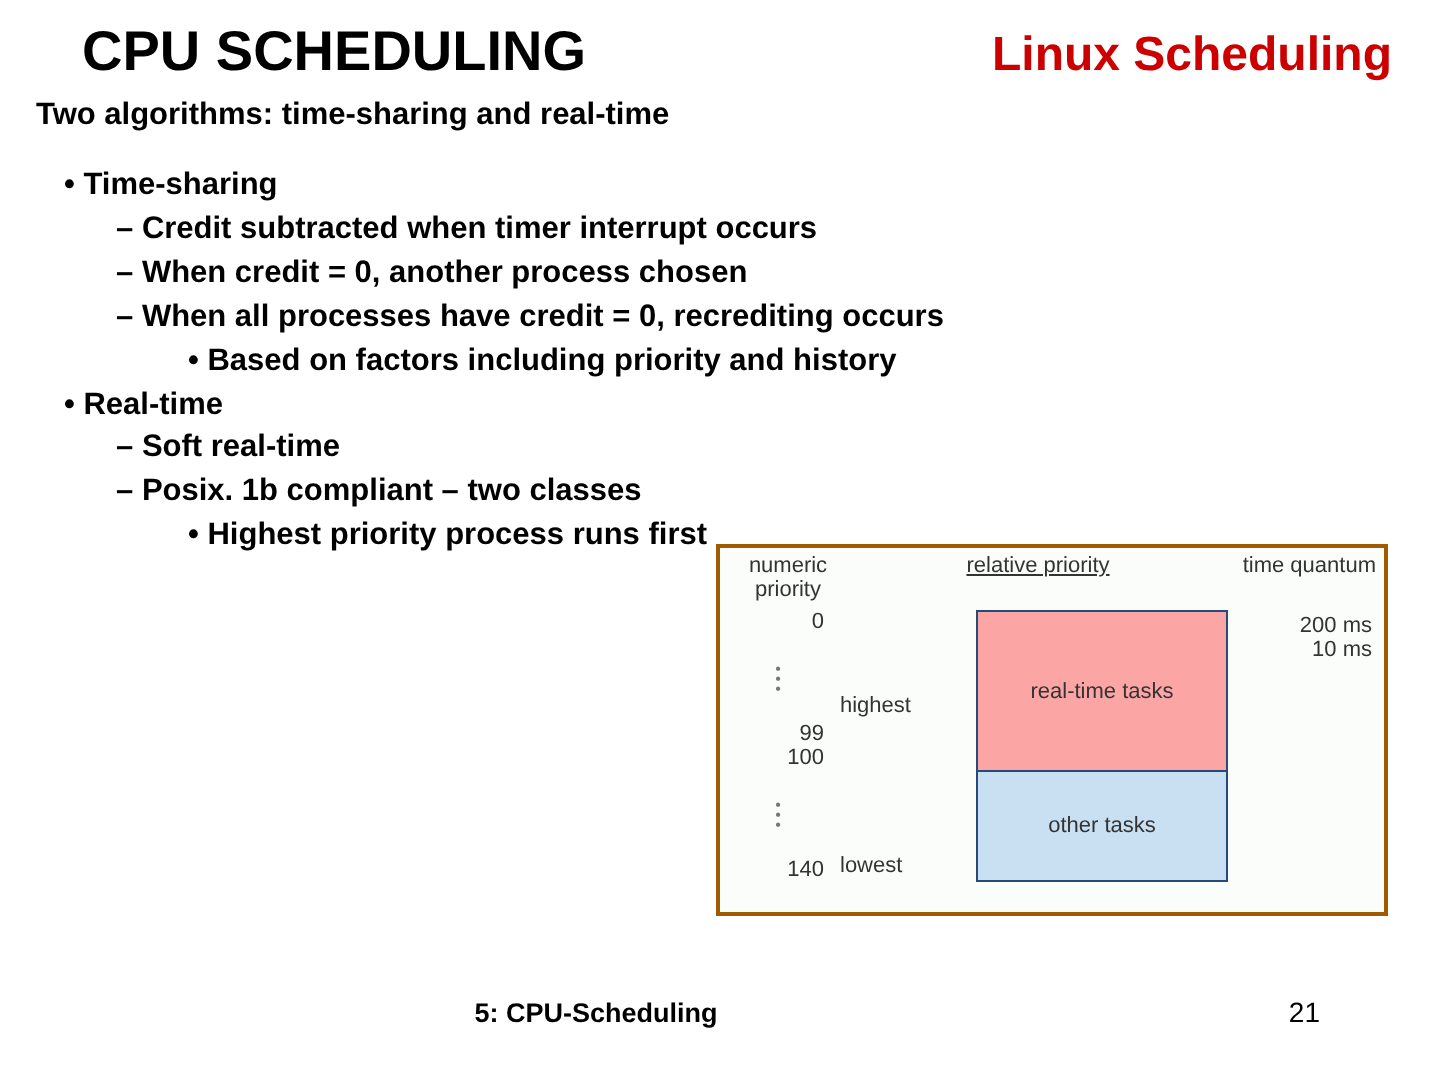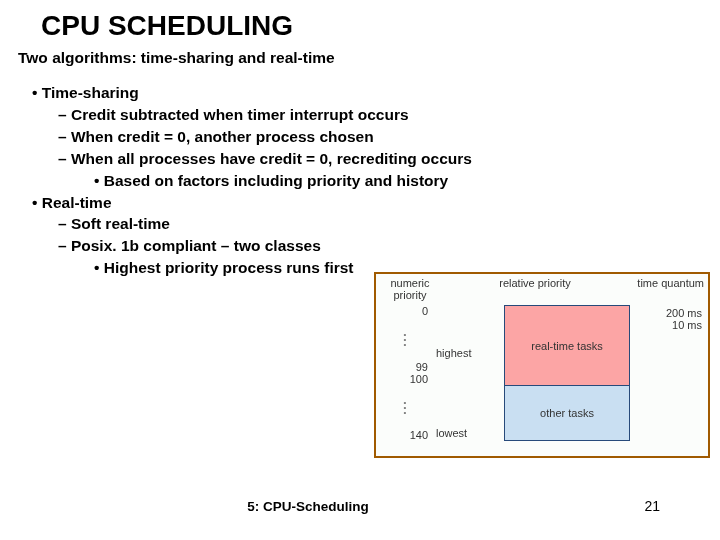--- a/index.html
+++ b/index.html
@@ -37,36 +37,36 @@
   }
   .lvl0 { margin: 0 0 14px 0; }
   .lvl1 { margin: 0 0 1px 0; padding-left: 14px; }
   .lvl2 { margin: 0 0 1px 0; padding-left: 40px; }
   .lvl3 { margin: 0 0 1px 0; padding-left: 76px; }
   .bullet1::before { content: "• "; }
   .bullet2::before { content: "– "; }
   .bullet3::before { content: "• "; }
   .figure {
     position: absolute;
-    left: 374px;
+    left: 358px;
     top: 272px;
     width: 336px;
     height: 186px;
     border: 2px solid #a05a00;
     background: #fbfdfb;
     font-family: Arial, sans-serif;
   }
   .fig-head {
     display: flex;
     font-size: 11px;
     color: #333;
     padding: 3px 4px 2px 4px;
   }
   .fh1 { width: 60px; text-align: center; line-height: 1.1; }
-  .fh2 { flex: 1; text-align: center; line-height: 1.1; padding-left: 6px; }
+  .fh2 { flex: 1; text-align: center; line-height: 1.1; padding-left: 6px; text-decoration: underline; }
   .fh3 { width: 80px; text-align: right; line-height: 1.1; }
   .fig-body {
     display: flex;
     align-items: stretch;
     height: 140px;
     padding: 2px 6px 2px 6px;
   }
   .col-numeric {
     width: 54px;
     display: flex;
@@ -133,39 +133,40 @@
     flex-direction: column;
     justify-content: flex-start;
     font-size: 11px;
     color: #333;
     text-align: right;
     padding: 2px 0 2px 4px;
   }
   .footer {
     position: absolute;
     bottom: 26px;
-    left: 16px;
+    left: 6px;
     width: 584px;
     display: flex;
     justify-content: center;
     font-size: 13.5px;
     font-weight: bold;
   }
   .page-num {
     position: absolute;
     bottom: 26px;
     right: 60px;
     font-size: 14px;
   }
 </style>
 </head>
 <body>
 
 <div class="header">
   <div class="title-left">CPU SCHEDULING</div>
+  <div class="title-right">Linux Scheduling</div>
 </div>
 
 <div class="content">
   <div class="lvl0">Two algorithms: time-sharing and real-time</div>
 
   <div class="lvl1 bullet1"><span>Time-sharing</span></div>
   <div class="lvl2 bullet2"><span>Credit subtracted when timer interrupt occurs</span></div>
   <div class="lvl2 bullet2"><span>When credit = 0, another process chosen</span></div>
   <div class="lvl2 bullet2"><span>When all processes have credit = 0, recrediting occurs</span></div>
   <div class="lvl3 bullet3"><span>Based on factors including priority and history</span></div>

